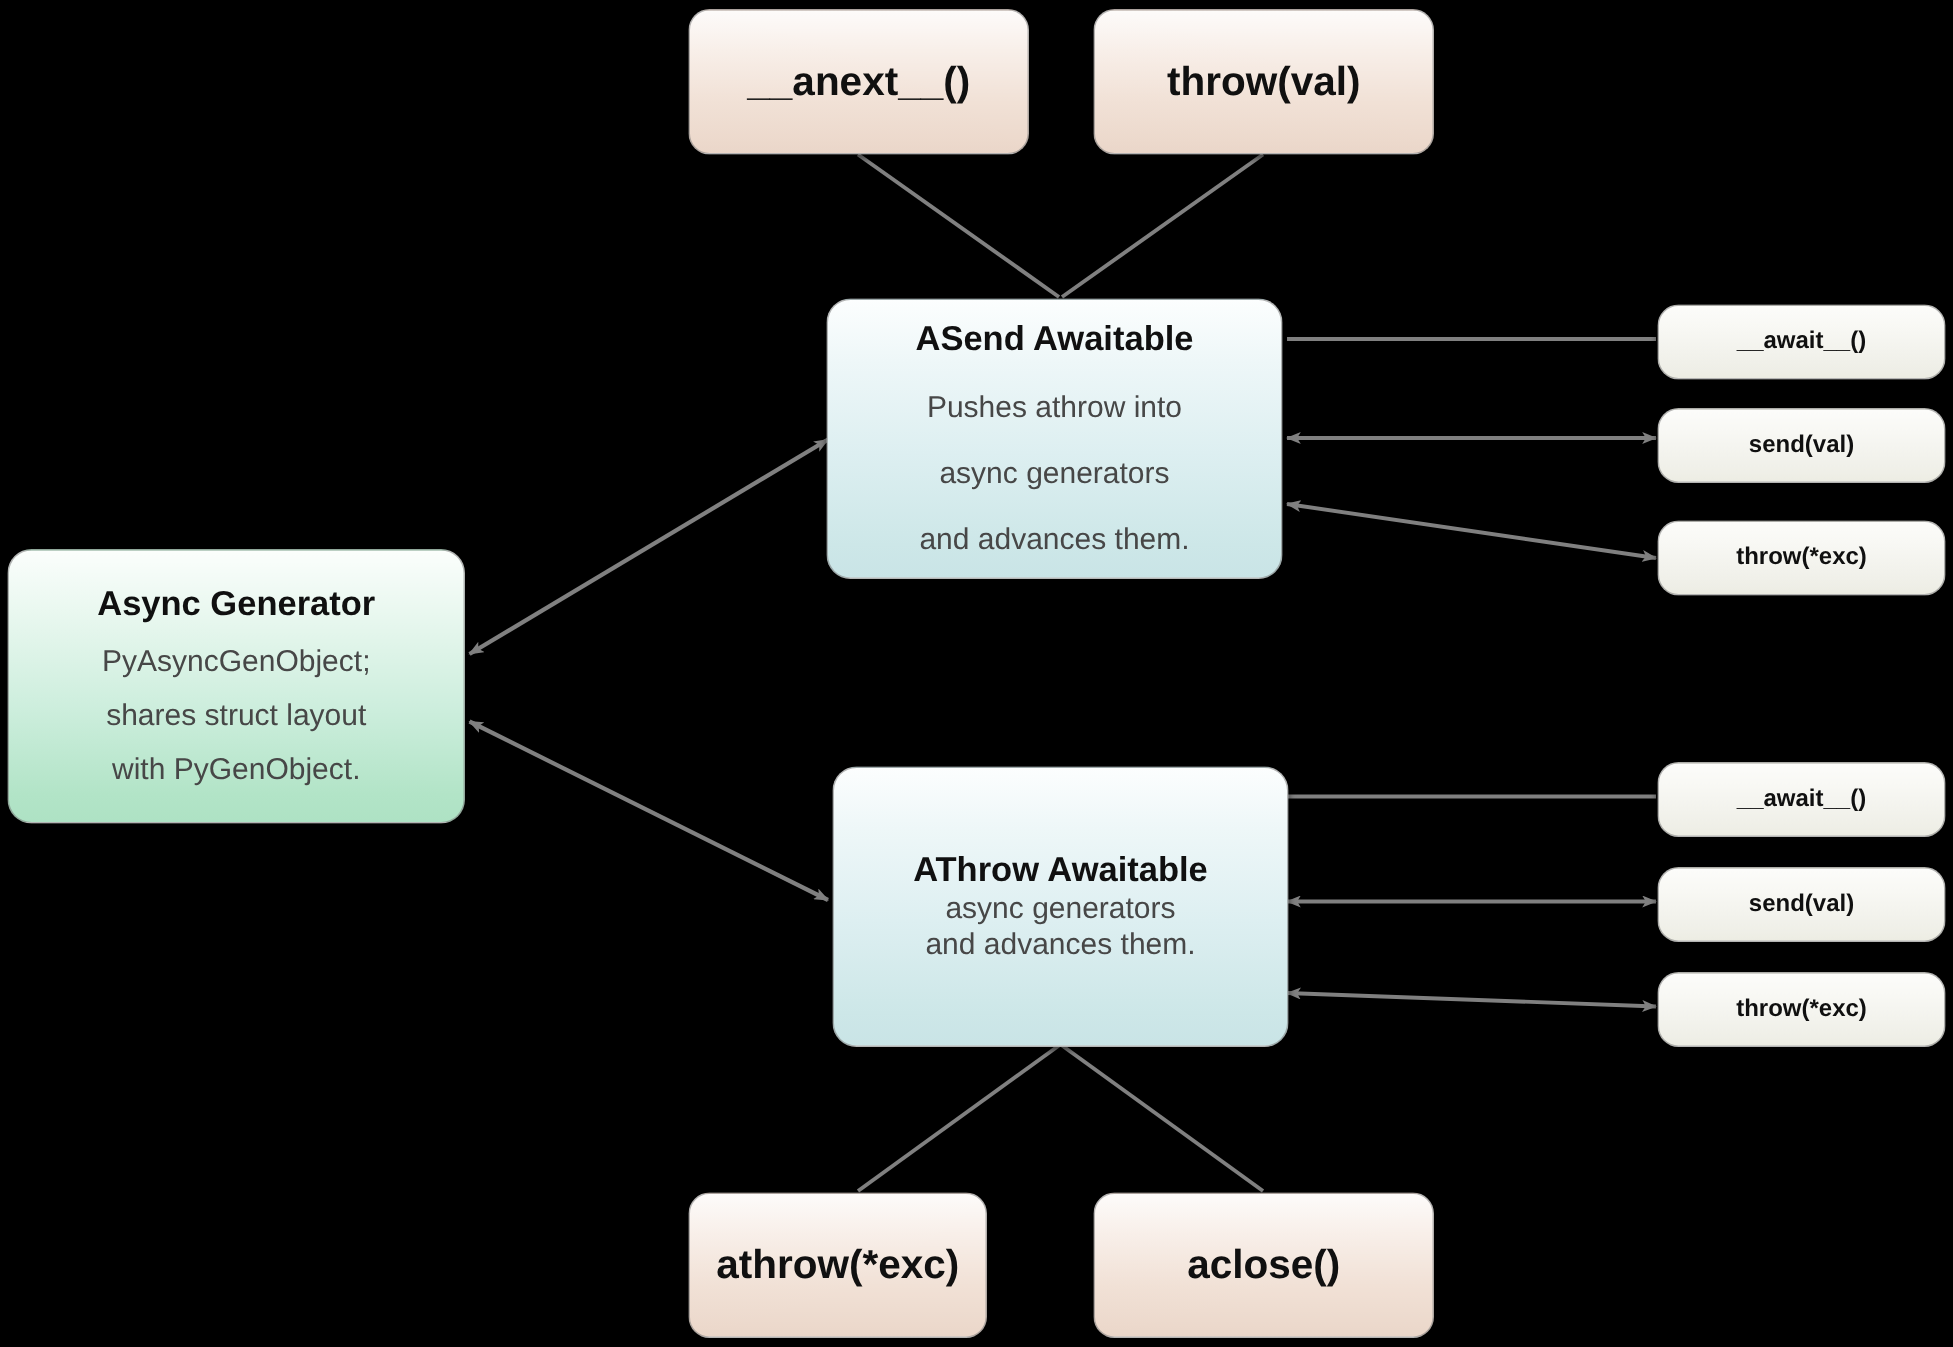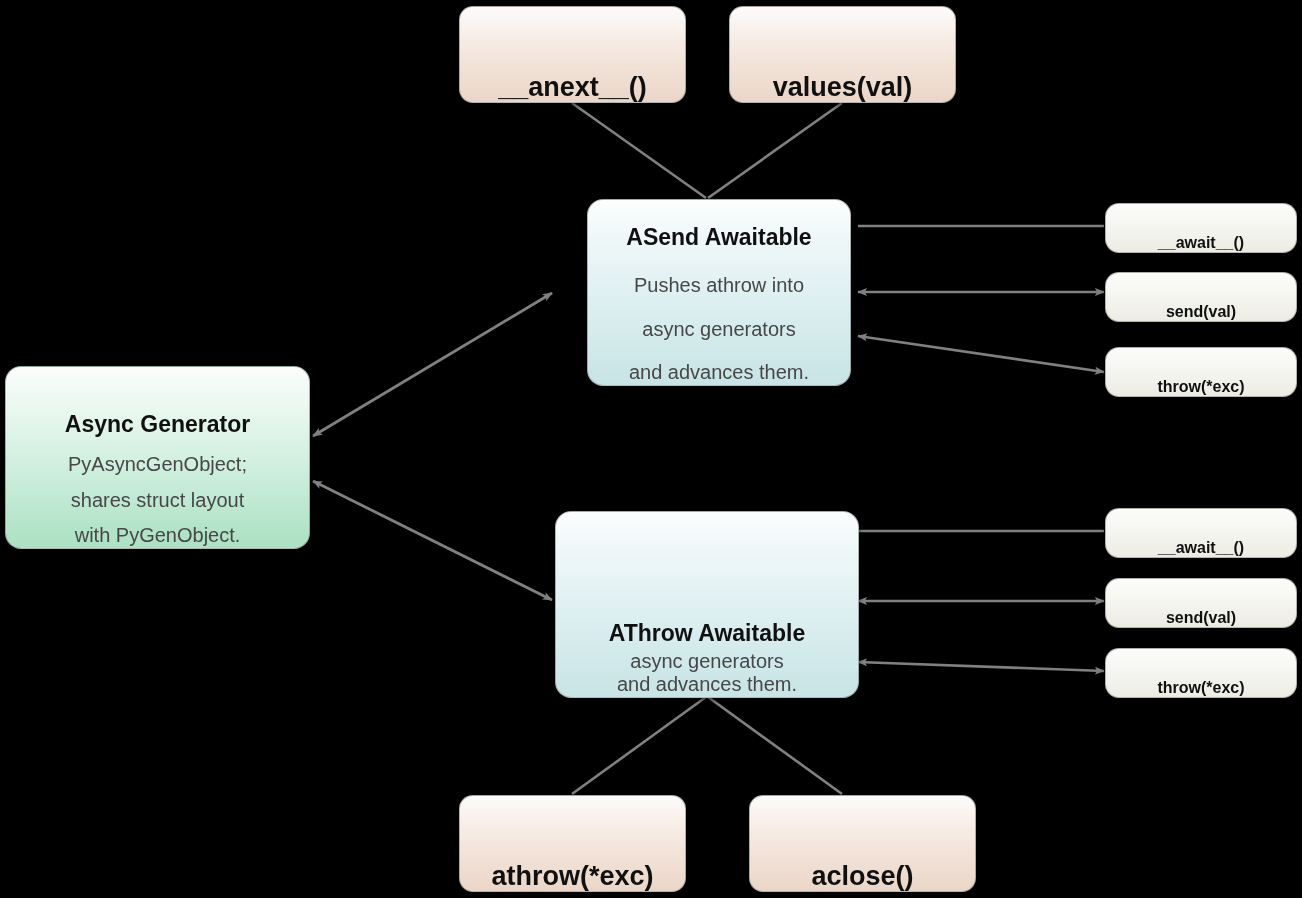--- a/index.html
+++ b/index.html
@@ -27,21 +27,21 @@
   }
   .node {
     position: absolute;
     box-sizing: border-box;
     border-radius: 14px;
     border: 1px solid rgba(120,120,120,0.55);
     box-shadow: 0 2px 4px rgba(0,0,0,0.55);
     display: flex;
     flex-direction: column;
     align-items: center;
-    justify-content: flex-end;
+    justify-content: center;
     text-align: center;
     overflow: hidden;
   }
   .node-main {
     border-radius: 16px;
   }
   .node .title {
     font-weight: bold;
     color: #101010;
     line-height: 1.12;
@@ -102,48 +102,48 @@
     <path d="M858,531 L1104,531" stroke="#808080" stroke-width="2.6" fill="none"></path>
     <path d="M858,601 L1104,601" stroke="#808080" stroke-width="2.6" fill="none" marker-start="url(#ah-start)" marker-end="url(#ah-end)"></path>
     <path d="M858,662 L1104,671" stroke="#808080" stroke-width="2.6" fill="none" marker-start="url(#ah-start)" marker-end="url(#ah-end)"></path>
   </svg>
 
   <div class="node pal-peach" style="left:459px; top:6px; width:227px; height:97px;">
     <div class="title lbl-big">__anext__()</div>
   </div>
 
   <div class="node pal-peach" style="left:729px; top:6px; width:227px; height:97px;">
-    <div class="title lbl-big">values(val)</div>
+    <div class="title lbl-big">throw(val)</div>
   </div>
 
   <div class="node node-main pal-green" style="left:5px; top:366px; width:305px; height:183px;">
     <div class="title title-lg">Async Generator</div>
     <div class="desc desc-lg">PyAsyncGenObject;</div>
     <div class="desc desc-lg">shares struct layout</div>
     <div class="desc desc-lg">with PyGenObject.</div>
   </div>
 
-  <div class="node node-main pal-teal" style="left:587px; top:199px; width:264px; height:187px;gap:20px;">
+  <div class="node node-main pal-teal" style="left:551px; top:199px; width:304px; height:187px;gap:20px;">
     <div class="title title-lg">ASend Awaitable</div>
     <div class="desc desc-lg">Pushes athrow into</div>
     <div class="desc desc-lg">async generators</div>
     <div class="desc desc-lg">and advances them.</div>
   </div>
 
   <div class="node node-main pal-teal" style="left:555px; top:511px; width:304px; height:187px;">
     <div class="title title-lg">AThrow Awaitable</div>
     <div class="desc desc-lg">async generators</div>
     <div class="desc desc-lg">and advances them.</div>
   </div>
 
-  <div class="node pal-peach" style="left:459px; top:795px; width:227px; height:97px;">
+  <div class="node pal-peach" style="left:459px; top:795px; width:199px; height:97px;">
     <div class="title lbl-big">athrow(*exc)</div>
   </div>
 
-  <div class="node pal-peach" style="left:729px; top:795px; width:227px; height:97px;margin-left:20px;">
+  <div class="node pal-peach" style="left:729px; top:795px; width:227px; height:97px;">
     <div class="title lbl-big">aclose()</div>
   </div>
 
   <div class="node pal-cream" style="left:1105px; top:203px; width:192px; height:50px;">
     <div class="title lbl-med">__await__()</div>
   </div>
 
   <div class="node pal-cream" style="left:1105px; top:272px; width:192px; height:50px;">
     <div class="title lbl-med">send(val)</div>
   </div>

